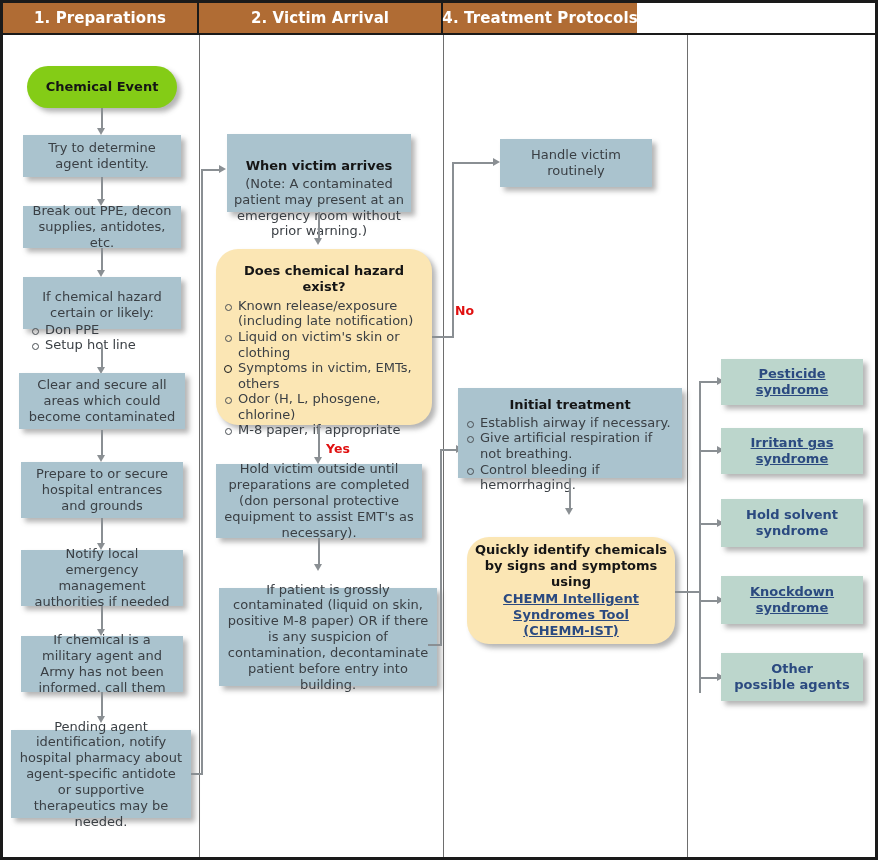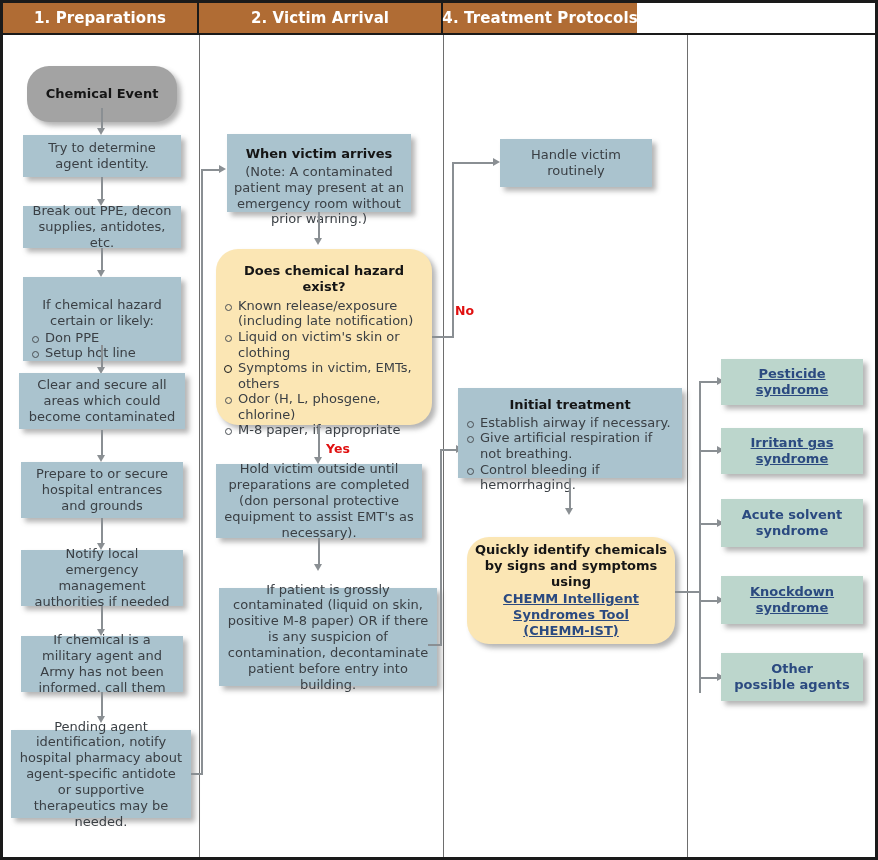--- a/index.html
+++ b/index.html
@@ -122,39 +122,39 @@
   <div class="hdr-band">
     <div class="hdr-cell" style="width:196px">1. Preparations</div>
     <div class="hdr-cell" style="width:244px">2. Victim Arrival</div>
     <div class="hdr-cell" style="width:194px">4. Treatment Protocols</div>
   </div>
 
   <div class="colsep" style="left:196px"></div>
   <div class="colsep" style="left:440px"></div>
   <div class="colsep" style="left:684px"></div>
 
-  <div class="node round" style="left:24px;top:63px;width:150px;height:56px;background:#a3a3a3">
+  <div class="node round" style="left:24px;top:63px;width:150px;height:42px;background:#84cc16">
     <span class="title-line">Chemical Event</span>
   </div>
   <div class="ln vl" style="left:98px;top:105px;height:22px"></div>
   <div class="arrow arr-down" style="left:94px;top:125px"></div>
 
   <div class="node blue" style="left:20px;top:132px;width:158px;height:42px">
     <span>Try to determine agent identity.</span>
   </div>
   <div class="ln vl" style="left:98px;top:174px;height:24px"></div>
   <div class="arrow arr-down" style="left:94px;top:196px"></div>
 
   <div class="node blue" style="left:20px;top:203px;width:158px;height:42px">
     <span>Break out PPE, decon supplies, antidotes, etc.</span>
   </div>
   <div class="ln vl" style="left:98px;top:245px;height:24px"></div>
   <div class="arrow arr-down" style="left:94px;top:267px"></div>
 
-  <div class="node blue" style="left:20px;top:274px;width:158px;height:84px;justify-content:flex-start;padding-top:20px">
+  <div class="node blue" style="left:20px;top:274px;width:158px;height:52px;justify-content:flex-start;padding-top:12px">
     <span>If chemical hazard certain or likely:</span>
     <ul class="blist" style="margin-top:1px">
       <li>Don PPE</li>
       <li>Setup hot line</li>
     </ul>
   </div>
   <div class="ln vl" style="left:98px;top:342px;height:24px"></div>
   <div class="arrow arr-down" style="left:94px;top:364px"></div>
 
   <div class="node blue" style="left:16px;top:370px;width:166px;height:56px">
@@ -183,21 +183,21 @@
 
   <div class="node blue" style="left:8px;top:727px;width:180px;height:88px">
     <span>Pending agent identification, notify hospital pharmacy about agent-specific antidote or supportive therapeutics may be needed.</span>
   </div>
 
   <div class="ln hl" style="left:188px;top:770px;width:12px"></div>
   <div class="ln vl" style="left:198px;top:166px;height:605px"></div>
   <div class="ln hl" style="left:198px;top:166px;width:20px"></div>
   <div class="arrow arr-right" style="left:216px;top:162px"></div>
 
-  <div class="node blue" style="left:224px;top:131px;width:184px;height:78px;justify-content:flex-start;padding-top:12px">
+  <div class="node blue" style="left:224px;top:131px;width:184px;height:78px;justify-content:flex-start;padding-top:24px">
     <span class="title-line" style="margin-bottom:2px">When victim arrives</span>
     <span>(Note: A contaminated patient may present at an emergency room without prior warning.)</span>
   </div>
   <div class="ln vl" style="left:315px;top:209px;height:28px"></div>
   <div class="arrow arr-down" style="left:311px;top:235px"></div>
 
   <div class="node yellow round" style="left:213px;top:246px;width:216px;height:176px;justify-content:space-between;padding-top:14px">
     <span class="title-line" style="margin-bottom:3px">Does chemical hazard exist?</span>
     <ul class="blist">
       <li>Known release/exposure (including late notification)</li>
@@ -279,21 +279,21 @@
     <span class="lnk">Pesticide</span>
     <span class="lnk">syndrome</span>
   </div>
 
   <div class="node green" style="left:718px;top:425px;width:142px;height:46px">
     <span class="lnk">Irritant gas</span>
     <span class="lnk">syndrome</span>
   </div>
 
   <div class="node green" style="left:718px;top:496px;width:142px;height:48px">
-    <span class="title-line" style="color:#2b4a80">Acute solvent</span>
+    <span class="title-line" style="color:#2b4a80">Hold solvent</span>
     <span class="title-line" style="color:#2b4a80">syndrome</span>
   </div>
 
   <div class="node green" style="left:718px;top:573px;width:142px;height:48px">
     <span class="lnk">Knockdown</span>
     <span class="lnk">syndrome</span>
   </div>
 
   <div class="node green" style="left:718px;top:650px;width:142px;height:48px">
     <span class="title-line" style="color:#2b4a80">Other</span>

